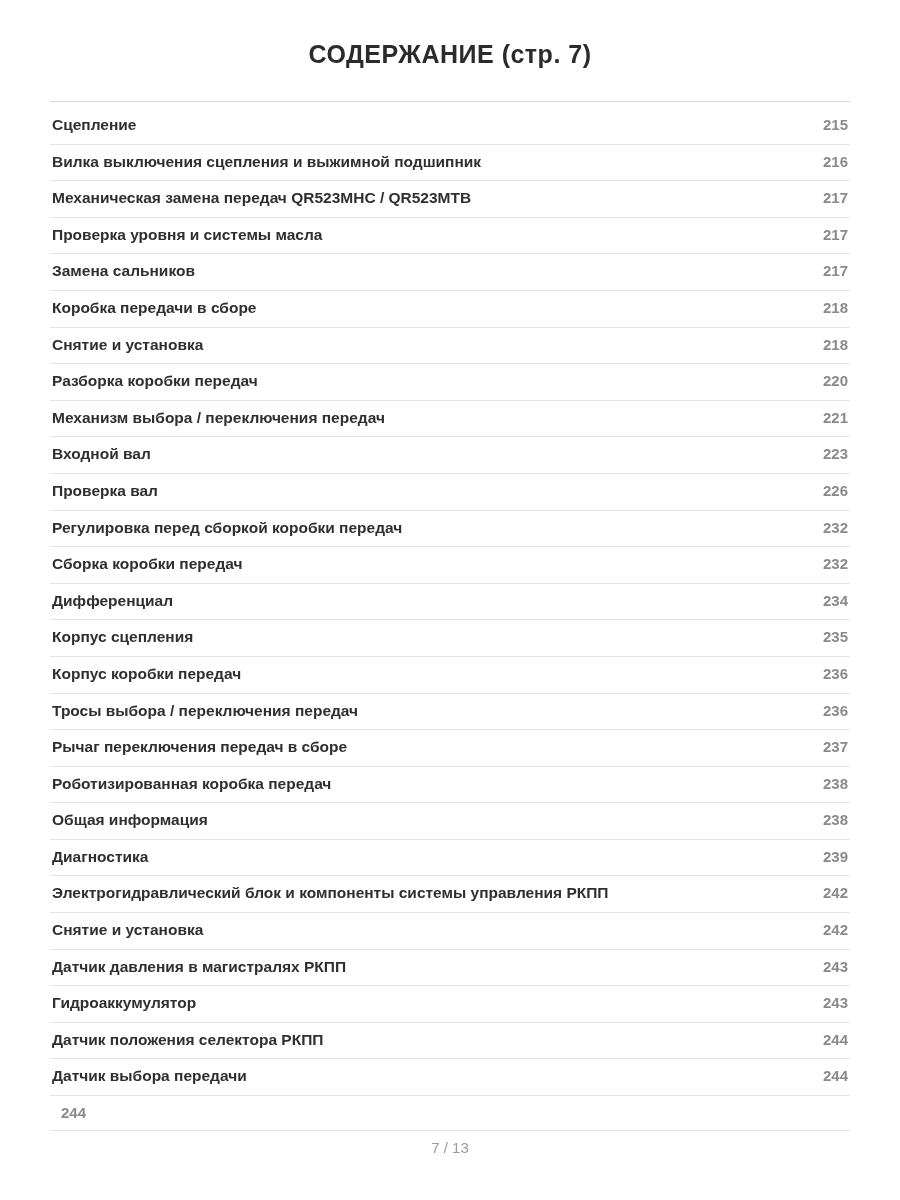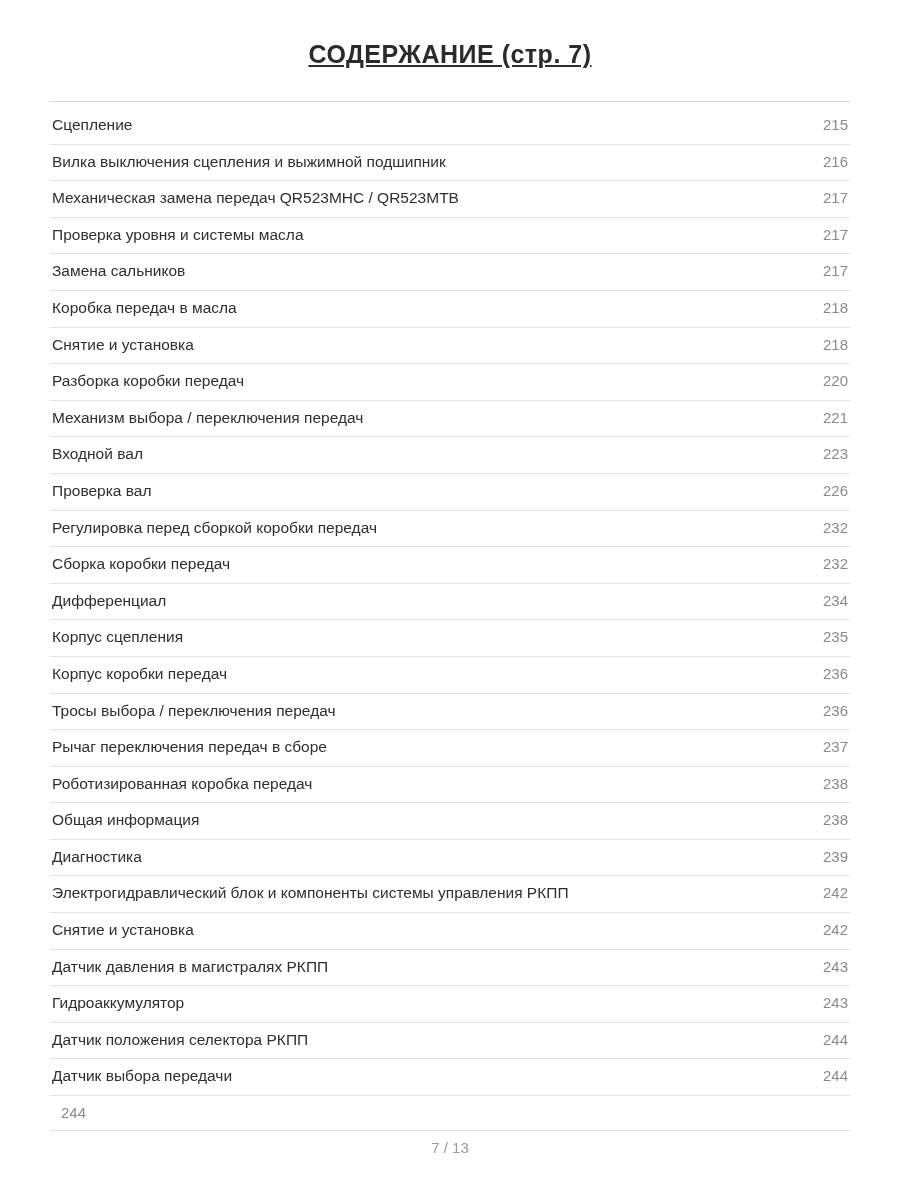--- a/index.html
+++ b/index.html
@@ -24,38 +24,38 @@
     flex-direction: column;
   }
   .doc-title {
     text-align: center;
     font-size: 25px;
     font-weight: bold;
     letter-spacing: 0.5px;
     color: #2b2b2b;
     margin-top: 40px;
     margin-bottom: 0;
-    text-decoration: underline;
   }
   .title-rule {
     border-bottom: 1px solid #d7d7d7;
     margin-top: 32px;
   }
   .toc {
     margin-top: 6px;
     display: flex;
     flex-direction: column;
   }
   .toc-row {
     display: flex;
     align-items: baseline;
     justify-content: space-between;
     border-bottom: 1px solid #e4e4e4;
     padding: 8px 2px 9px 2px;
     min-height: 17px;
+    font-weight: bold;
   }
   .toc-row:first-child {
     border-top: none;
   }
   .toc-label {
     font-size: 15.5px;
     color: #2f2f2f;
     line-height: 1.2;
     white-space: nowrap;
     overflow: hidden;
@@ -101,21 +101,21 @@
       </div>
       <div class="toc-row">
         <span class="toc-label">Проверка уровня и системы масла</span>
         <span class="toc-page">217</span>
       </div>
       <div class="toc-row">
         <span class="toc-label">Замена сальников</span>
         <span class="toc-page">217</span>
       </div>
       <div class="toc-row">
-        <span class="toc-label">Коробка передач в масла</span>
+        <span class="toc-label">Коробка передачи в сборе</span>
         <span class="toc-page">218</span>
       </div>
       <div class="toc-row">
         <span class="toc-label">Снятие и установка</span>
         <span class="toc-page">218</span>
       </div>
       <div class="toc-row">
         <span class="toc-label">Разборка коробки передач</span>
         <span class="toc-page">220</span>
       </div>

